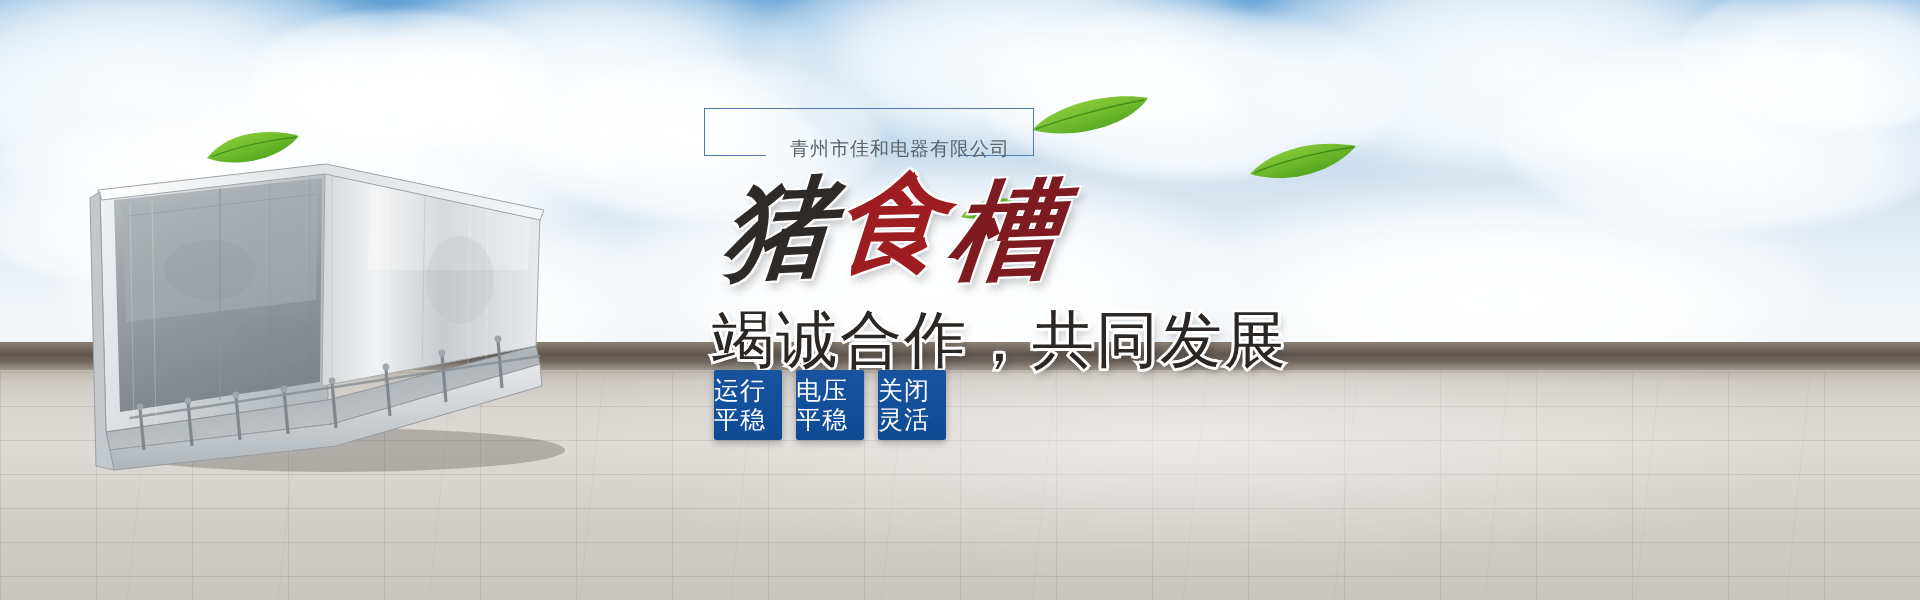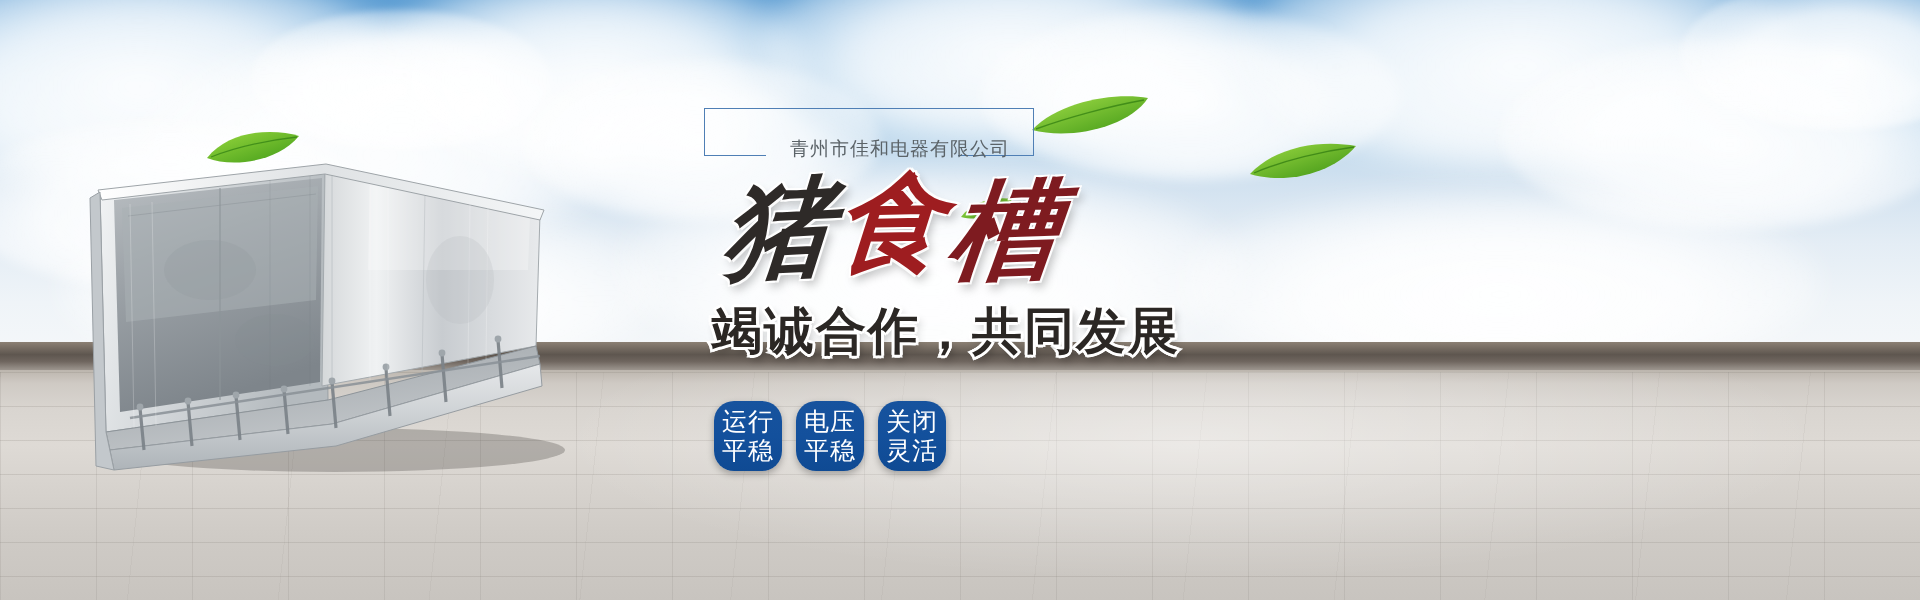--- a/index.html
+++ b/index.html
@@ -112,41 +112,40 @@
       -2px -2px 0 rgba(255,255,255,.9),
       4px 6px 10px rgba(0,0,0,.25);
     transform:skewX(-6deg) rotate(-2deg);
   }
   .headline .ch.c0{left:14px;color:#2e2a28;top:2px;transform:skewX(-7deg) rotate(-3deg);}
   .headline .ch.c1{left:126px;color:#9e1d20;top:-4px;transform:skewX(-5deg) rotate(-1deg);}
   .headline .ch.c2{left:240px;color:#7e1b20;top:4px;transform:skewX(-8deg) rotate(-2deg);}
 
   .subline{
     position:absolute;left:12px;top:200px;
-    font-size:50px;font-weight:700;letter-spacing:2px;
+    font-size:62px;font-weight:400;letter-spacing:2px;
     color:#2b2724;white-space:nowrap;
     font-family:"DejaVu Sans","Liberation Sans",sans-serif;
     -webkit-text-stroke:5px #ffffff;
     paint-order:stroke fill;
     text-shadow:
       3px 0 0 #fff, -3px 0 0 #fff, 0 3px 0 #fff, 0 -3px 0 #fff,
       2px 2px 0 #fff, -2px 2px 0 #fff, 2px -2px 0 #fff, -2px -2px 0 #fff,
       3px 5px 8px rgba(0,0,0,.3);
   }
 
   .badges{
     position:absolute;left:14px;top:272px;display:flex;gap:14px;
   }
   .badge{
-    width:68px;height:70px;border-radius:20px;
+    width:68px;height:70px;border-radius:2px;
     background:linear-gradient(to bottom,#17539e 0%,#13509c 50%,#0f4a93 100%);
     box-shadow:0 3px 7px rgba(0,0,0,.28);
-    display:flex;flex-direction:column;align-items:center;justify-content:center;
+    display:flex;flex-direction:column;justify-content:center;
     color:#ffffff;
-    margin-top:31px;
   }
   .badge span{
     display:block;font-size:25px;line-height:1.18;letter-spacing:1px;
     font-family:"DejaVu Sans","Liberation Sans",sans-serif;
     white-space:nowrap;
   }
 </style>
 </head>
 <body>
 

